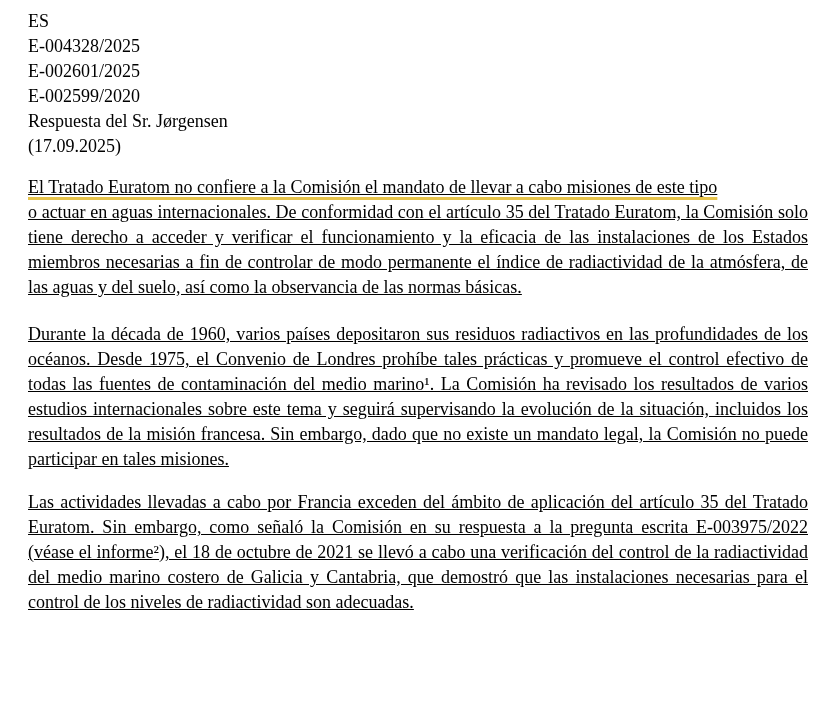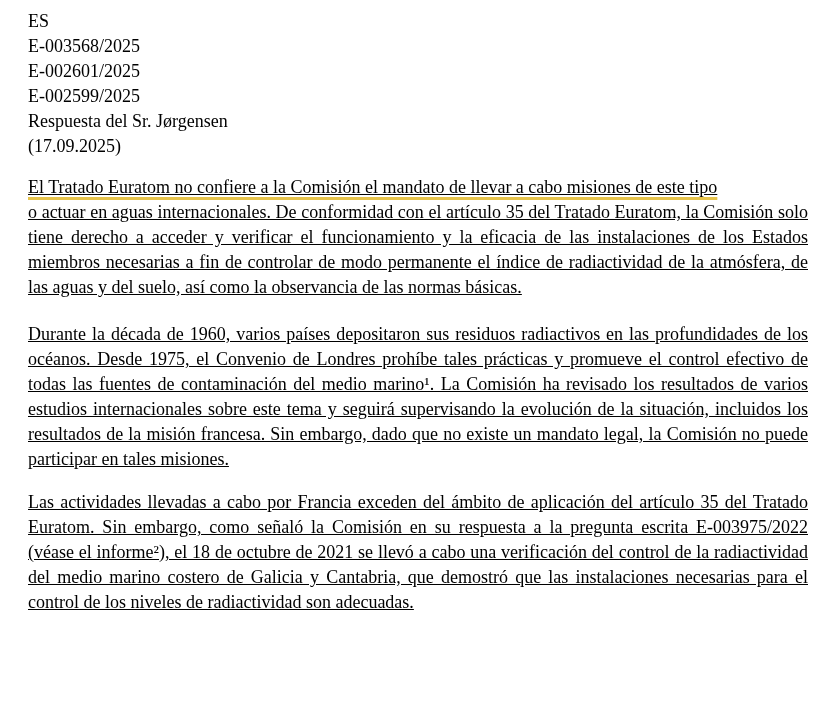--- a/index.html
+++ b/index.html
@@ -42,23 +42,23 @@
     text-underline-offset: 4px;
   }
 </style>
 </head>
 <body>
 
 <div class="page">
 
   <header>
     <div class="hdr-line">ES</div>
-    <div class="hdr-line">E-003568/2025</div>
+    <div class="hdr-line">E-004328/2025</div>
     <div class="hdr-line">E-002601/2025</div>
-    <div class="hdr-line">E-002599/2025</div>
+    <div class="hdr-line">E-002599/2020</div>
     <div class="hdr-line">Respuesta del Sr. Jørgensen</div>
     <div class="hdr-line">(17.09.2025)</div>
   </header>
 
   <main>
 
     <p class="body-par par-1">
       <span class="gold-underline">El Tratado Euratom no confiere a la Comisión el mandato de llevar a cabo misiones de este tipo</span><br>
       <span>o actuar en aguas internacionales. De conformidad con el artículo 35 del Tratado Euratom, la Comisión solo tiene derecho a acceder y verificar el funcionamiento y la eficacia de las instalaciones de los Estados miembros necesarias a fin de controlar de modo permanente el índice de radiactividad de la atmósfera, de las aguas y del suelo, así como la observancia de las normas básicas.</span>
     </p>

